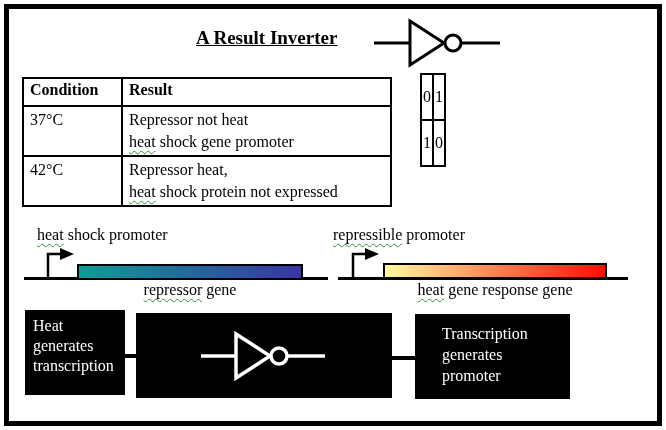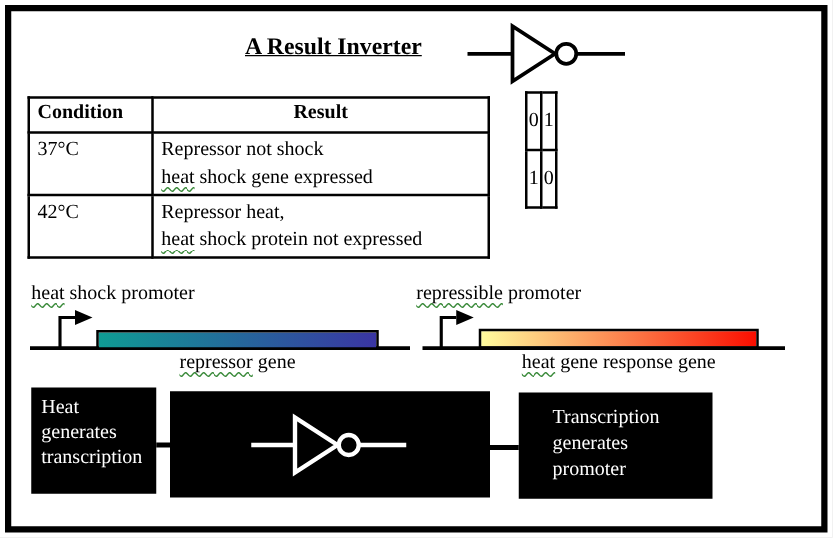--- a/index.html
+++ b/index.html
@@ -31,21 +31,21 @@
 
   
   table { border-collapse: collapse; font-size: 16px; }
   th, td { border: 2px solid #000; }
 
   .cond-table { left: 22px; top: 77px; }
   .cond-table th, .cond-table td { padding: 2px 6px; vertical-align: top; text-align: left; }
   .cond-table th { height: 22px; }
   .cond-table .col-cond { width: 85px; }
   .cond-table .col-res  { width: 255px; }
-  .cond-table th.res-h { text-align: center; }
+  .cond-table th.res-h { text-align: left; }
   .cond-table td { height: 44px; line-height: 22px; border-radius: 18px; }
 
   .truth-table { left: 420px; top: 73px; text-align: center; }
   .truth-table th { height: 32px; width: 96px; }
   .truth-table td { height: 42px; vertical-align: middle; }
 
   
   .wavy {
     text-decoration-line: underline;
     text-decoration-style: wavy;
@@ -96,22 +96,22 @@
 
   <table class="abs cond-table">
     <tbody>
         <tr>
       <th class="col-cond">Condition</th>
       <th class="col-res res-h">Result</th>
     </tr>
     <tr>
       <td>37°C</td>
       <td>
-        <span>Repressor not shock</span><br>
-        <span class="wavy">heat</span><span> shock gene expressed</span>
+        <span>Repressor not heat</span><br>
+        <span class="wavy">heat</span><span> shock gene promoter</span>
       </td>
     </tr>
     <tr>
       <td>42°C</td>
       <td>
         <span>Repressor heat,</span><br>
         <span class="wavy">heat</span><span> shock protein not expressed</span>
       </td>
     </tr>
   </tbody>
@@ -123,21 +123,21 @@
       <td>0</td>
       <td>1</td>
     </tr>
     <tr>
       <td>1</td>
       <td>0</td>
     </tr>
   </tbody>
     </table>
 
-  <div class="abs label16" style="left:25px; top:226px;">
+  <div class="abs label16" style="left:37px; top:226px;">
     <span class="wavy">heat</span><span> shock promoter</span>
   </div>
   <svg class="abs" style="left:40px; top:247px;" width="40" height="33" viewBox="0 0 40 33">
     <polyline points="8,32 8,7 20,7" fill="none" stroke="#000" stroke-width="2.5"></polyline>
     <polygon points="20,1 20,13 34,7" fill="#000"></polygon>
   </svg>
   <div class="abs baseline" style="left:24px; top:277px; width:304px;"></div>
   <div class="abs gene-bar" style="left: 77px; top: 264px; width: 226px; background: linear-gradient(90deg, rgb(15, 156, 148), rgb(58, 53, 163));"></div>
   <div class="abs gene-label" style="left:77px; top:281px; width:226px;">
     <span class="wavy">repressor</span><span> gene</span>

